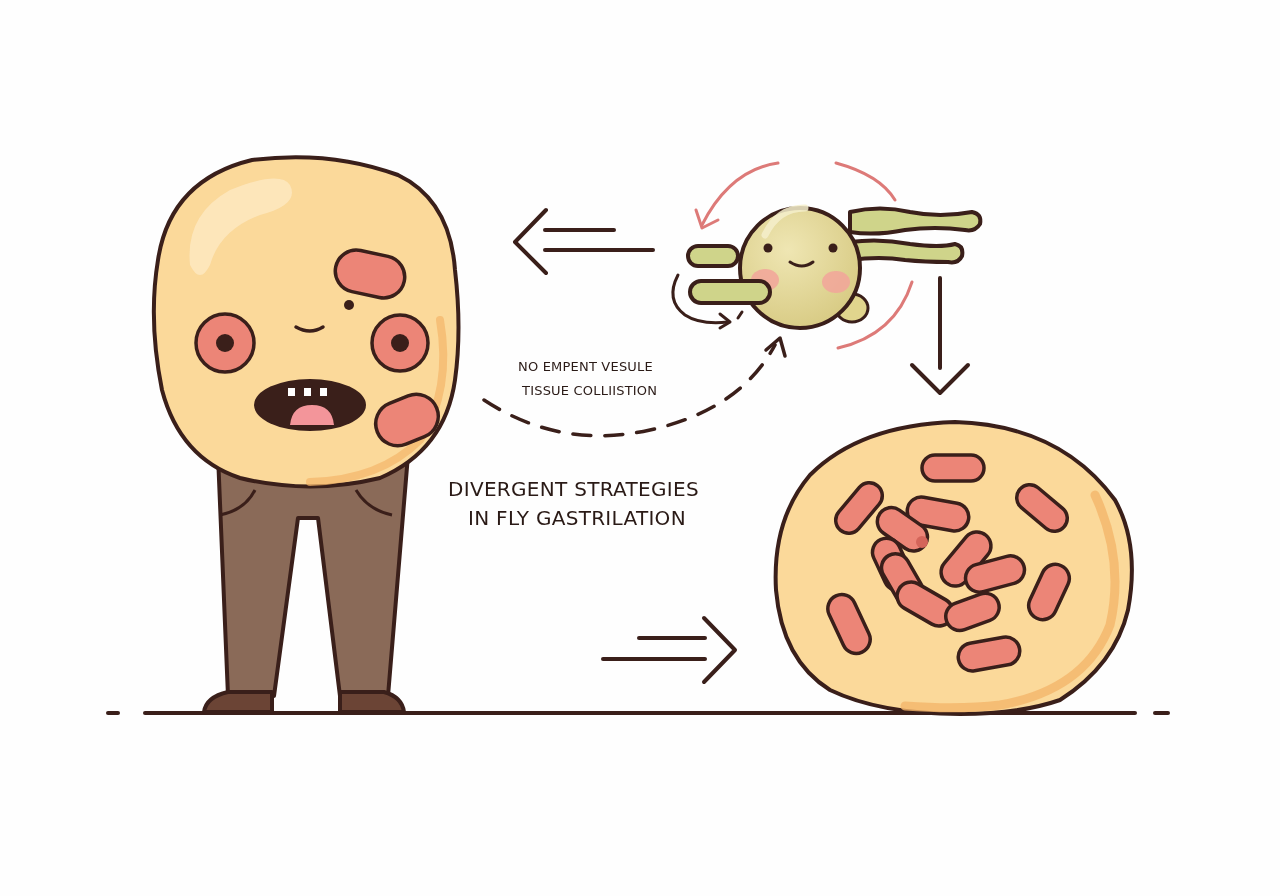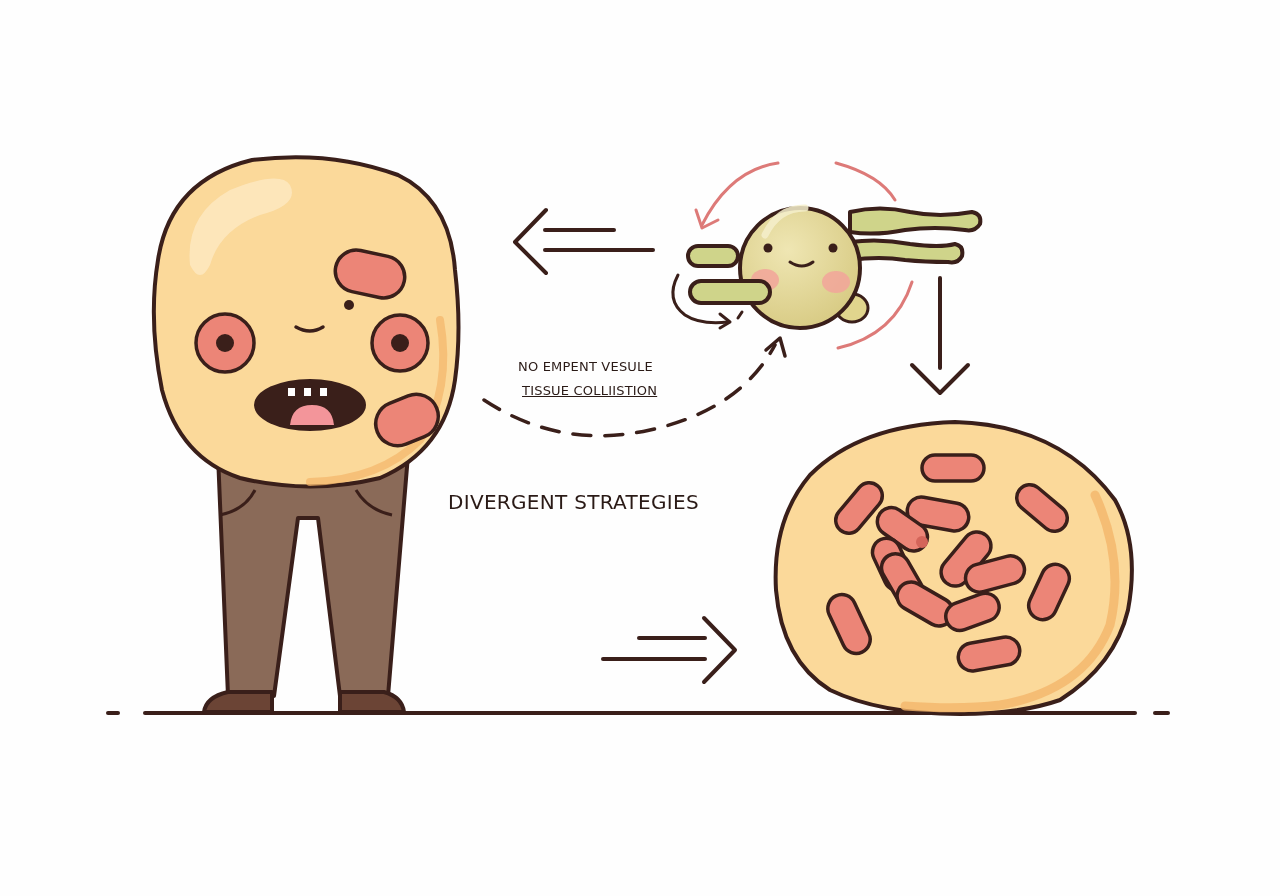--- a/index.html
+++ b/index.html
@@ -1,21 +1,21 @@
 <!DOCTYPE html>
 <html><head>
   <meta charset="utf-8">
   <style>
     html, body { margin: 0; padding: 0; background: #ffffff; }
     .canvas { position: relative; width: 1280px; height: 896px; background: #fefefe; overflow: hidden; }
     svg.art { position: absolute; left: 0; top: 0; }
     .label { position: absolute; color: #2a1a16; font-family: "DejaVu Sans", sans-serif; text-transform: uppercase; white-space: nowrap; }
     .label-small { left: 518px; top: 355px; font-size: 13px; line-height: 24px; letter-spacing: 0.2px; }
-    .label-small .line2 { padding-left: 4px; text-decoration: underline; }
-    .label-title { left: 448px; top: 488px; font-size: 20px; line-height: 29px; letter-spacing: 0.3px; }
+    .label-small .line2 { padding-left: 4px; }
+    .label-title { left: 448px; top: 475px; font-size: 20px; line-height: 29px; letter-spacing: 0.3px; }
     .label-title .l3 { padding-left: 20px; }
     .label span { display: block; }
   </style>
 </head>
 <body>
 
 <div class="canvas">
 
   <svg class="art" width="1280" height="896" viewBox="0 0 1280 896">
     <defs>
@@ -152,14 +152,15 @@
     </g>
   </svg>
 
   <div class="label label-small">
     <span>NO EMPENT VESULE</span>
     <span class="line2">TISSUE COLLIISTION</span>
   </div>
 
   <div class="label label-title">
     <span>DIVERGENT STRATEGIES</span>
+    <span class="l3">IN FLY GASTRILATION</span>
   </div>
 </div>
 
 </body></html>

